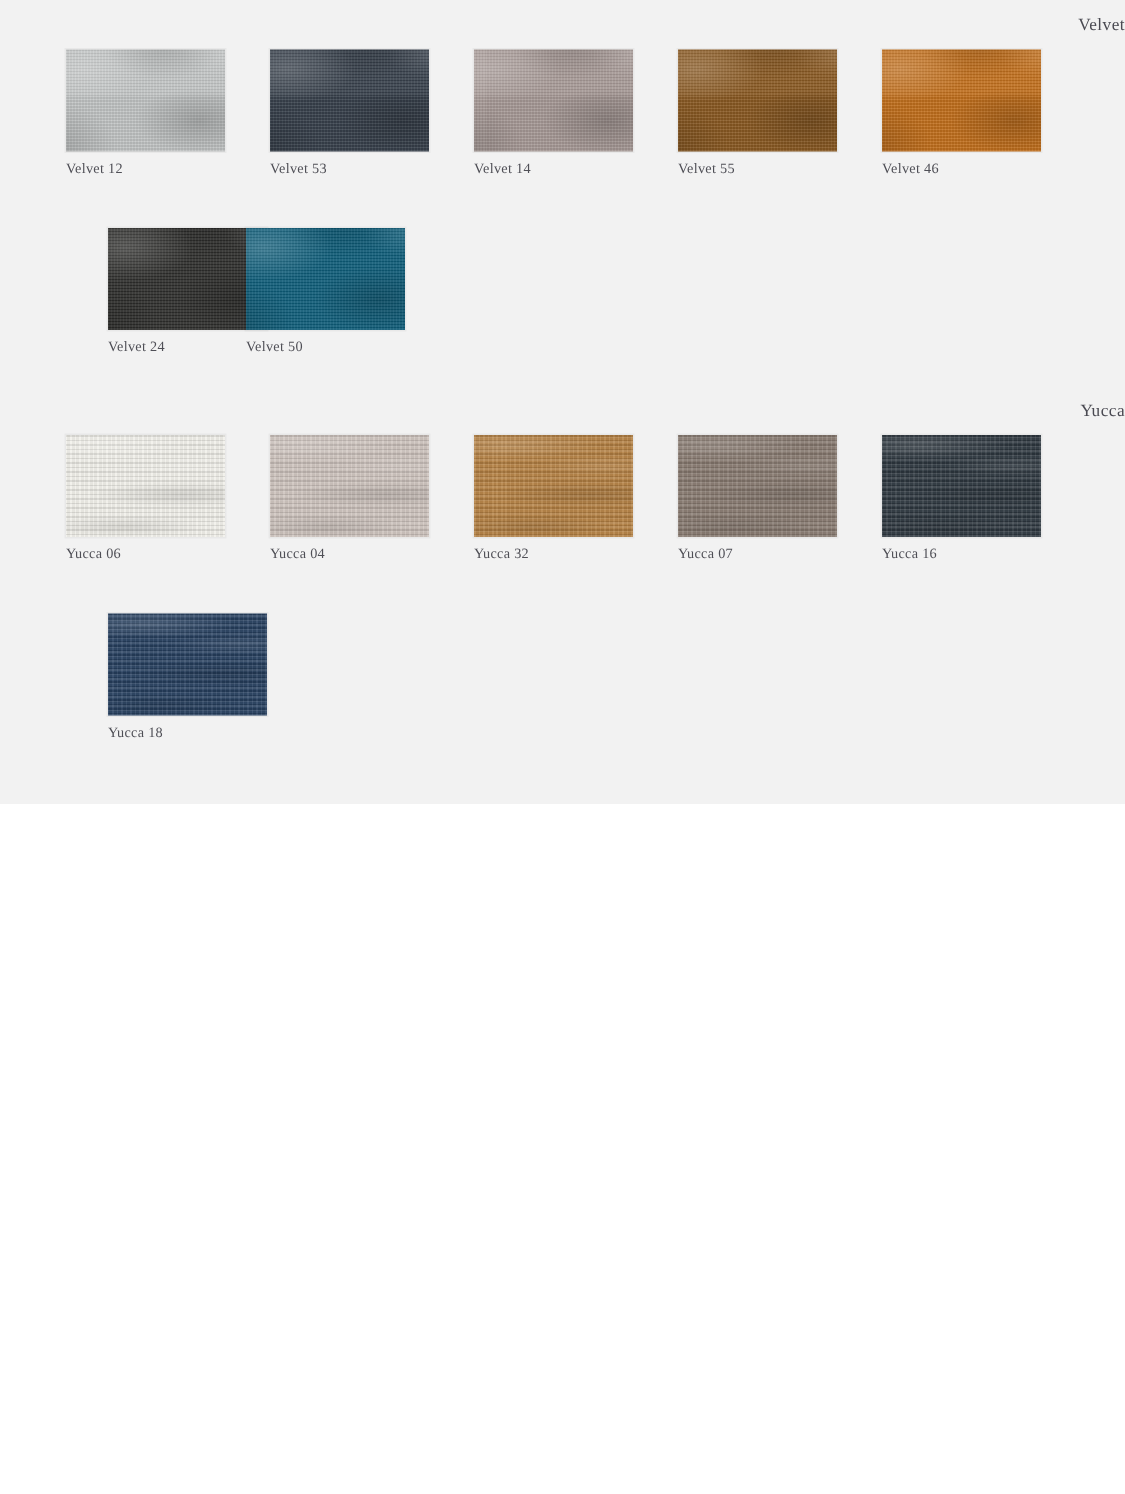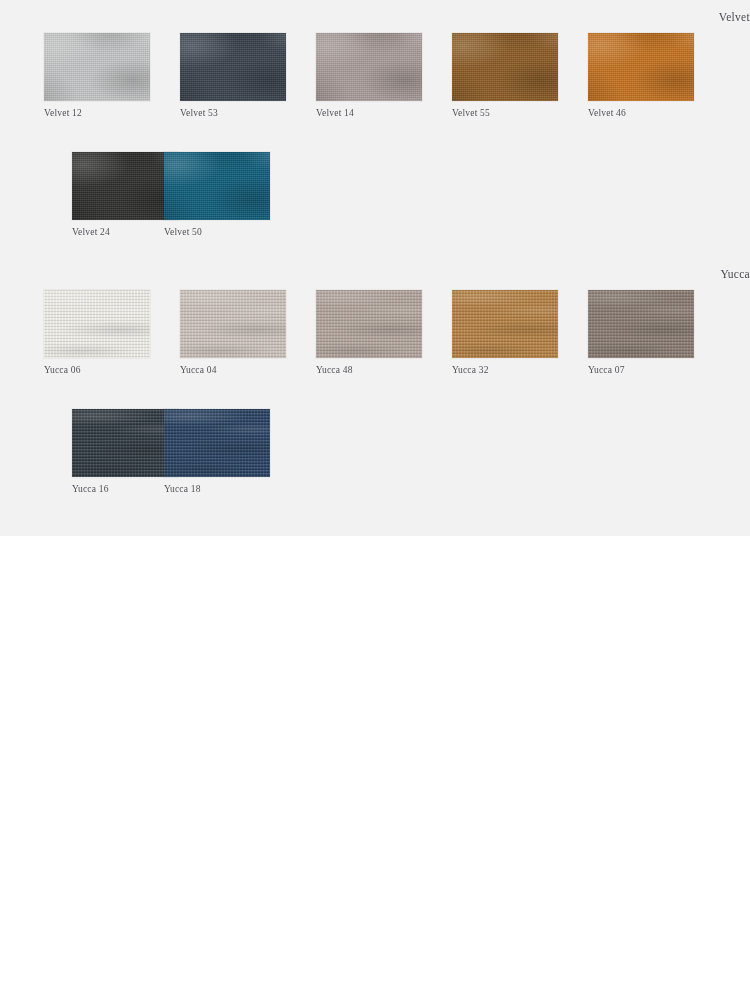--- a/index.html
+++ b/index.html
@@ -176,24 +176,20 @@
         <div class="swatch-grid">
           <div class="swatch-cell">
             <div class="swatch-tile weave-linen" style="background-color: rgb(240, 239, 233);"></div>
             <div class="swatch-label">Yucca 06</div>
           </div>
           <div class="swatch-cell">
             <div class="swatch-tile weave-linen" style="background-color: rgb(205, 195, 189);"></div>
             <div class="swatch-label">Yucca 04</div>
           </div>
           <div class="swatch-cell">
-            <div class="swatch-tile weave-linen" style="background-color: rgb(179, 165, 157);"></div>
-            <div class="swatch-label">Yucca 48</div>
-          </div>
-          <div class="swatch-cell">
             <div class="swatch-tile weave-linen" style="background-color: rgb(181, 129, 67);"></div>
             <div class="swatch-label">Yucca 32</div>
           </div>
           <div class="swatch-cell">
             <div class="swatch-tile weave-linen" style="background-color: rgb(136, 122, 112);"></div>
             <div class="swatch-label">Yucca 07</div>
           </div>
           <div class="swatch-cell">
             <div class="swatch-tile weave-linen" style="background-color: rgb(46, 56, 64);"></div>
             <div class="swatch-label">Yucca 16</div>

